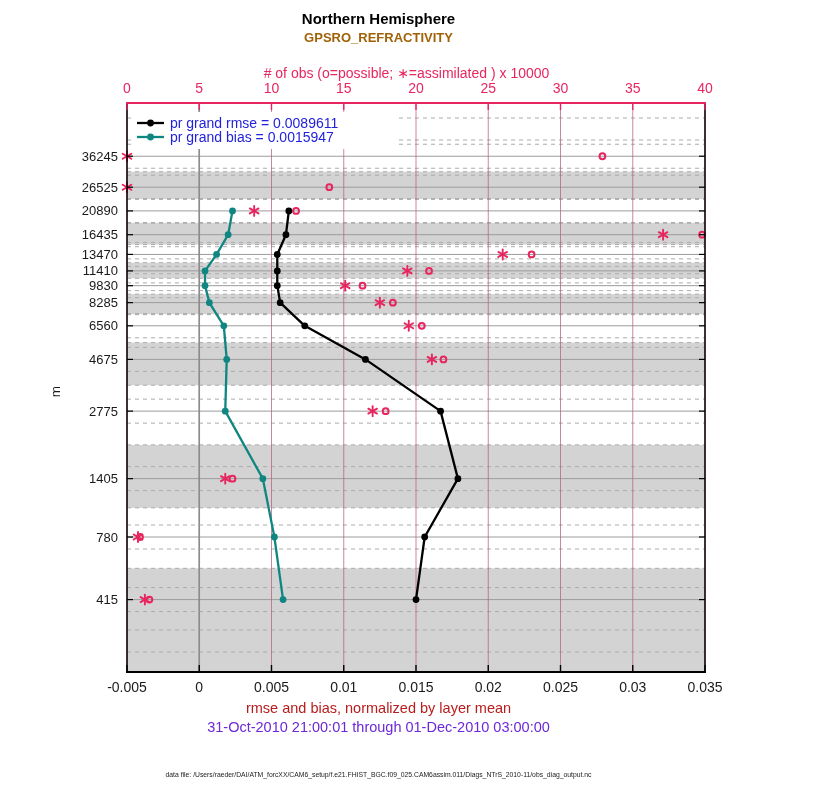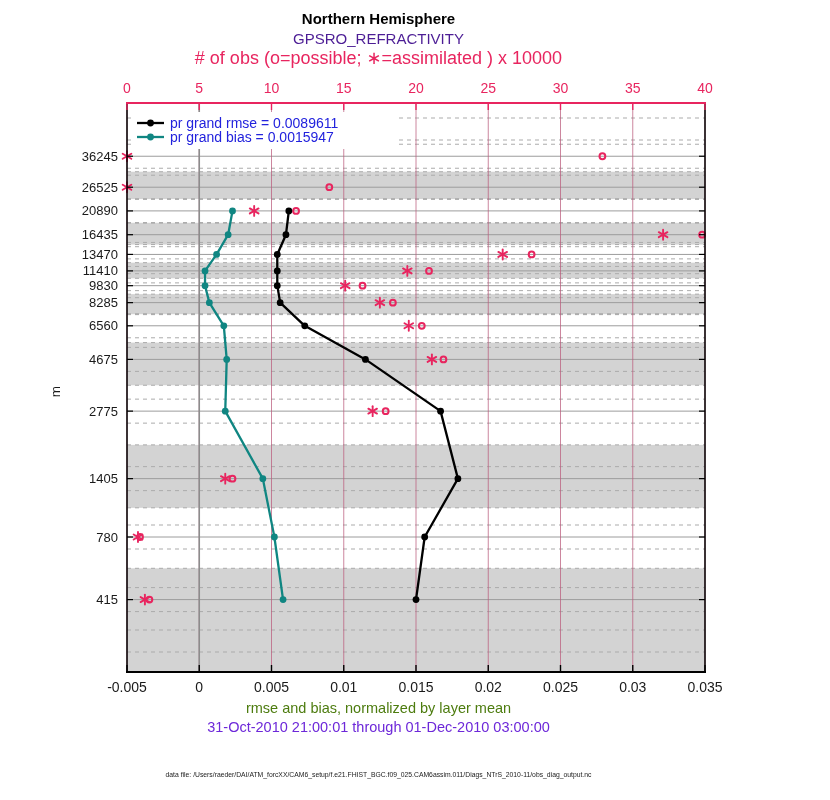--- a/index.html
+++ b/index.html
@@ -1,23 +1,23 @@
 <!DOCTYPE html>
 <html><head>
 <meta charset="utf-8">
 <style>
   html,body{margin:0;padding:0;background:#ffffff;}
   #fig{position:relative;width:830px;height:800px;background:#fff;
        font-family:"Liberation Sans", sans-serif; overflow:hidden;}
   #plot-svg{position:absolute;left:0;top:0;}
   .abs{position:absolute;left:0;width:757px;text-align:center;}
   #title1{top:10px;font-size:15px;font-weight:bold;color:#000;}
-  #title2{top:30px;font-size:15px;font-weight:normal;color:#4c1d95;}
-  #obslabel{top:47px;font-size:18px;color:#e8255f;}
-  #xlabel{top:700px;font-size:14.5px;color:#4d7c0f;}
+  #title2{top:30px;font-size:13px;font-weight:bold;color:#a16207;}
+  #obslabel{top:65px;font-size:14px;color:#e8255f;padding-left:28px;}
+  #xlabel{top:700px;font-size:14.5px;color:#b91c1c;}
   #daterange{top:719px;font-size:14.5px;color:#6d28d9;}
   #footer{top:771px;font-size:6.8px;color:#222;}
 </style>
 </head>
 <body>
 
 <div id="fig">
   <svg id="plot-svg" width="830" height="800" viewBox="0 0 830 800" xmlns="http://www.w3.org/2000/svg">
       <g>
         <rect x="127" y="171.73141982878323" width="578" height="27.327866366094725" fill="#d3d3d3"></rect>

